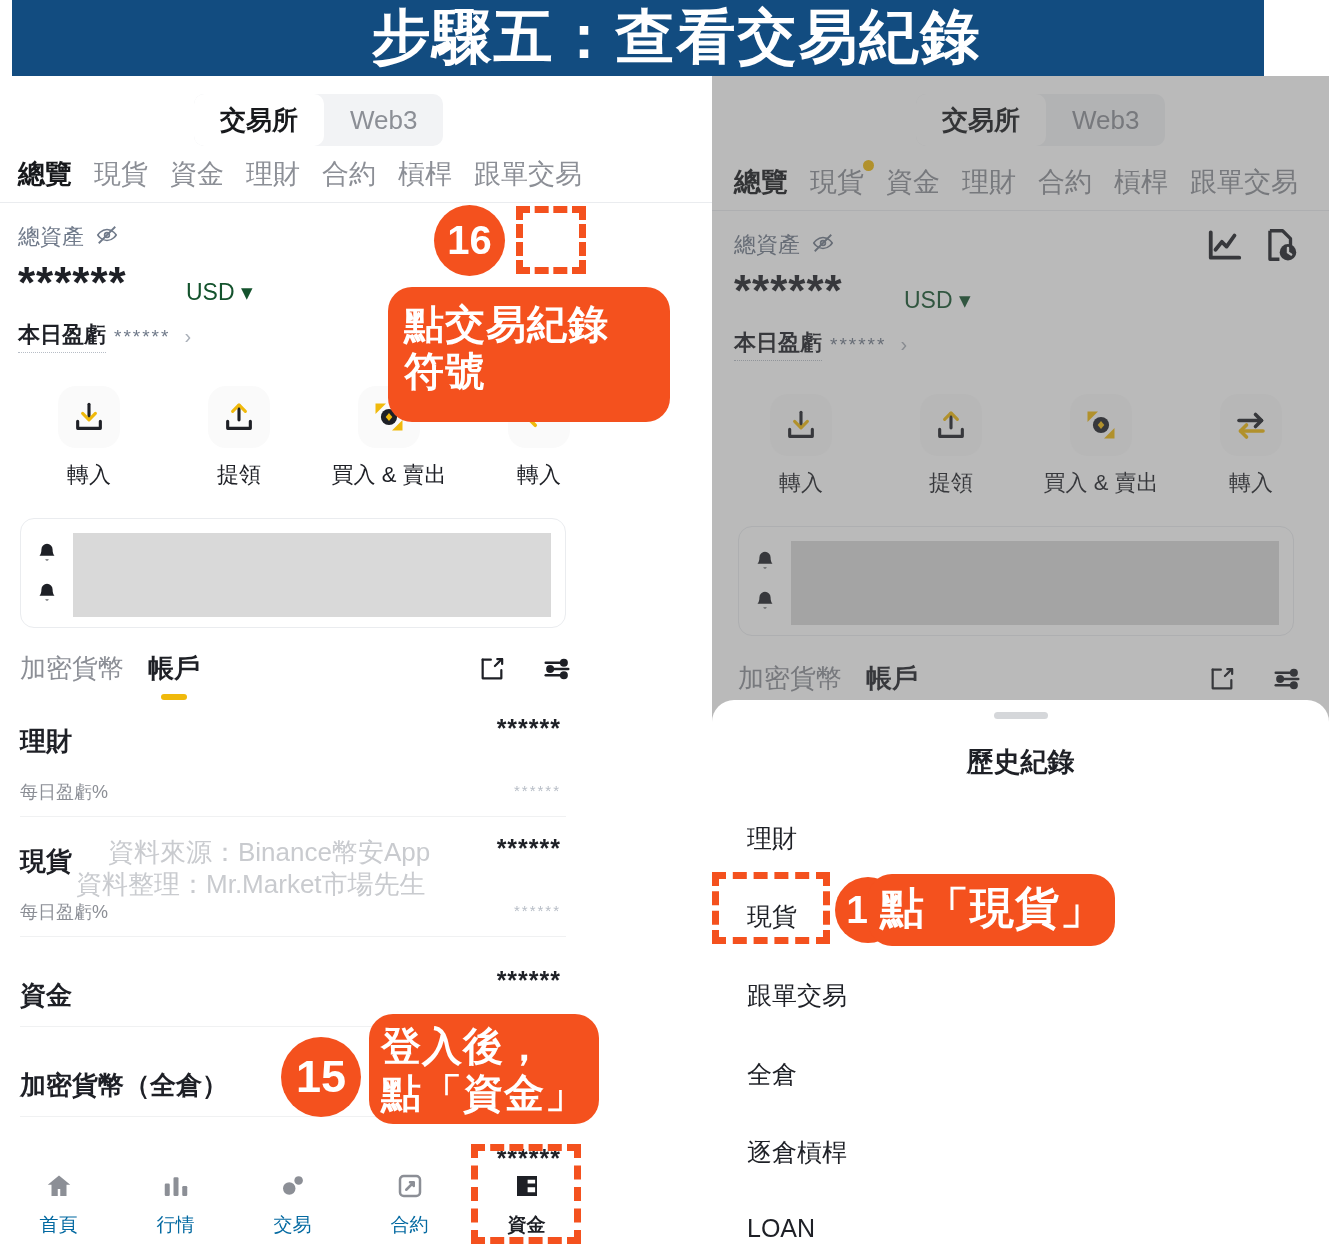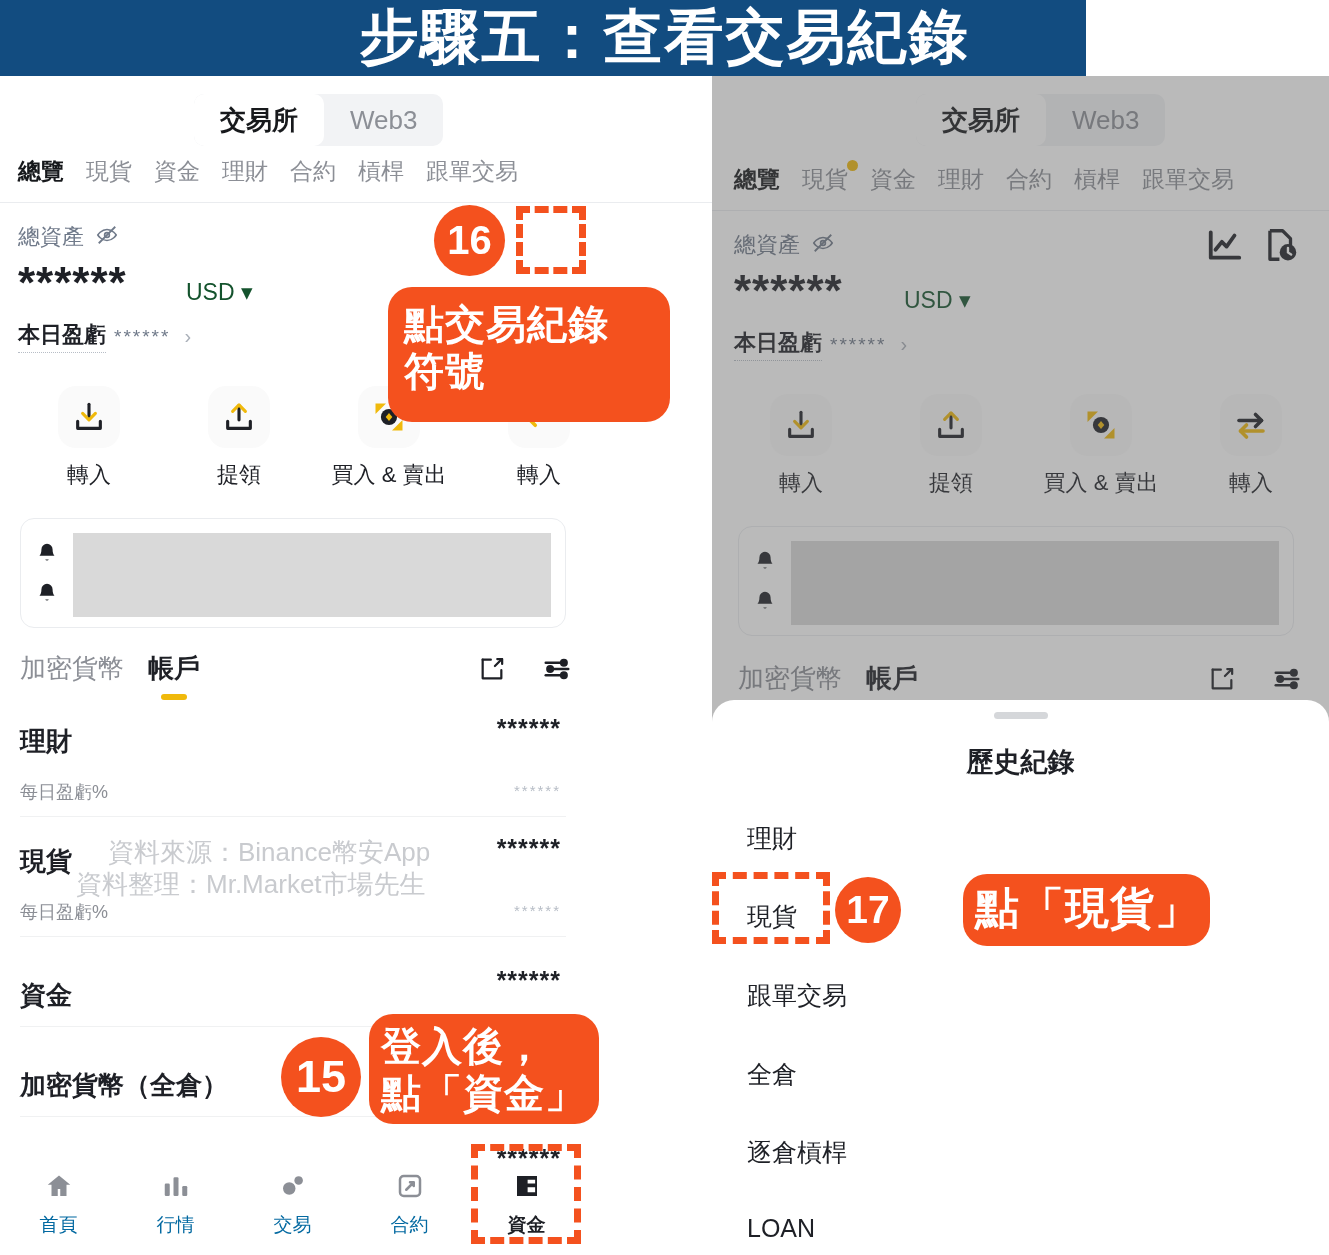--- a/index.html
+++ b/index.html
@@ -6,21 +6,21 @@
   html, body {
     width: 1329px; height: 1255px;
     font-family: "Liberation Sans", "DejaVu Sans", sans-serif;
     background: #ffffff;
     overflow: hidden;
   }
   .page { position: relative; width: 1329px; height: 1255px; background: #fff; }
 
   
   .banner {
-    position: absolute; left: 0; top: 0; width: 1086px; height: 76px;
+    position: absolute; left: 12px; top: 0; width: 1252px; height: 76px;
     background: #124c80;
   }
   .banner-title {
     position: absolute; left: 0; top: 2px; width: 1329px;
     text-align: center;
     color: #ffffff;
     font-size: 59px;
     font-weight: bold;
     letter-spacing: 2px;
     line-height: 70px;
@@ -55,21 +55,21 @@
     line-height: 32px;
   }
   .seg-item.active {
     background: #ffffff; color: #17191c; font-weight: bold;
     border-radius: 10px;
   }
 
   
   .navtabs { position: absolute; display: flex; align-items: flex-end; }
   .navtab {
-    font-size: 23px; color: #8c8f96; margin-right: 22px; position: relative;
+    font-size: 27px; color: #8c8f96; margin-right: 22px; position: relative;
     white-space: nowrap;
   }
   .navtab.active { color: #17191c; font-weight: bold; }
   .dot-badge {
     position: absolute; right: -10px; top: -4px;
     width: 11px; height: 11px; border-radius: 50%; background: #f0b90b;
   }
   .navtabs-divider {
     position: absolute; height: 1px; background: #eaecef;
   }
@@ -578,15 +578,15 @@
 符號</div>
 
   <div class="step-badge" style="left:281px; top:1037px; width:80px; height:80px; font-size:45px;">15</div>
   <div class="callout" style="left:369px; top:1014px; width:230px; height:110px; font-size:40px; padding:9px 12px 0 12px;">登入後，
 點「資金」</div>
 
   <div class="dash-box" style="left:471px; top:1144px; width:110px; height:100px;"></div>
 
   <div class="dash-box" style="left:712px; top:872px; width:118px; height:72px;"></div>
   <div class="step-badge" style="left:835px; top:877px; width:66px; height:66px; font-size:39px;">17</div>
-  <div class="callout" style="left:963px; top:874px; width:247px; height:72px; font-size:44px; padding:8px 12px 0 12px;">點「現貨」</div>
+  <div class="callout" style="left:868px; top:874px; width:247px; height:72px; font-size:44px; padding:8px 12px 0 12px;">點「現貨」</div>
 
 </div>
 
 </body></html>

